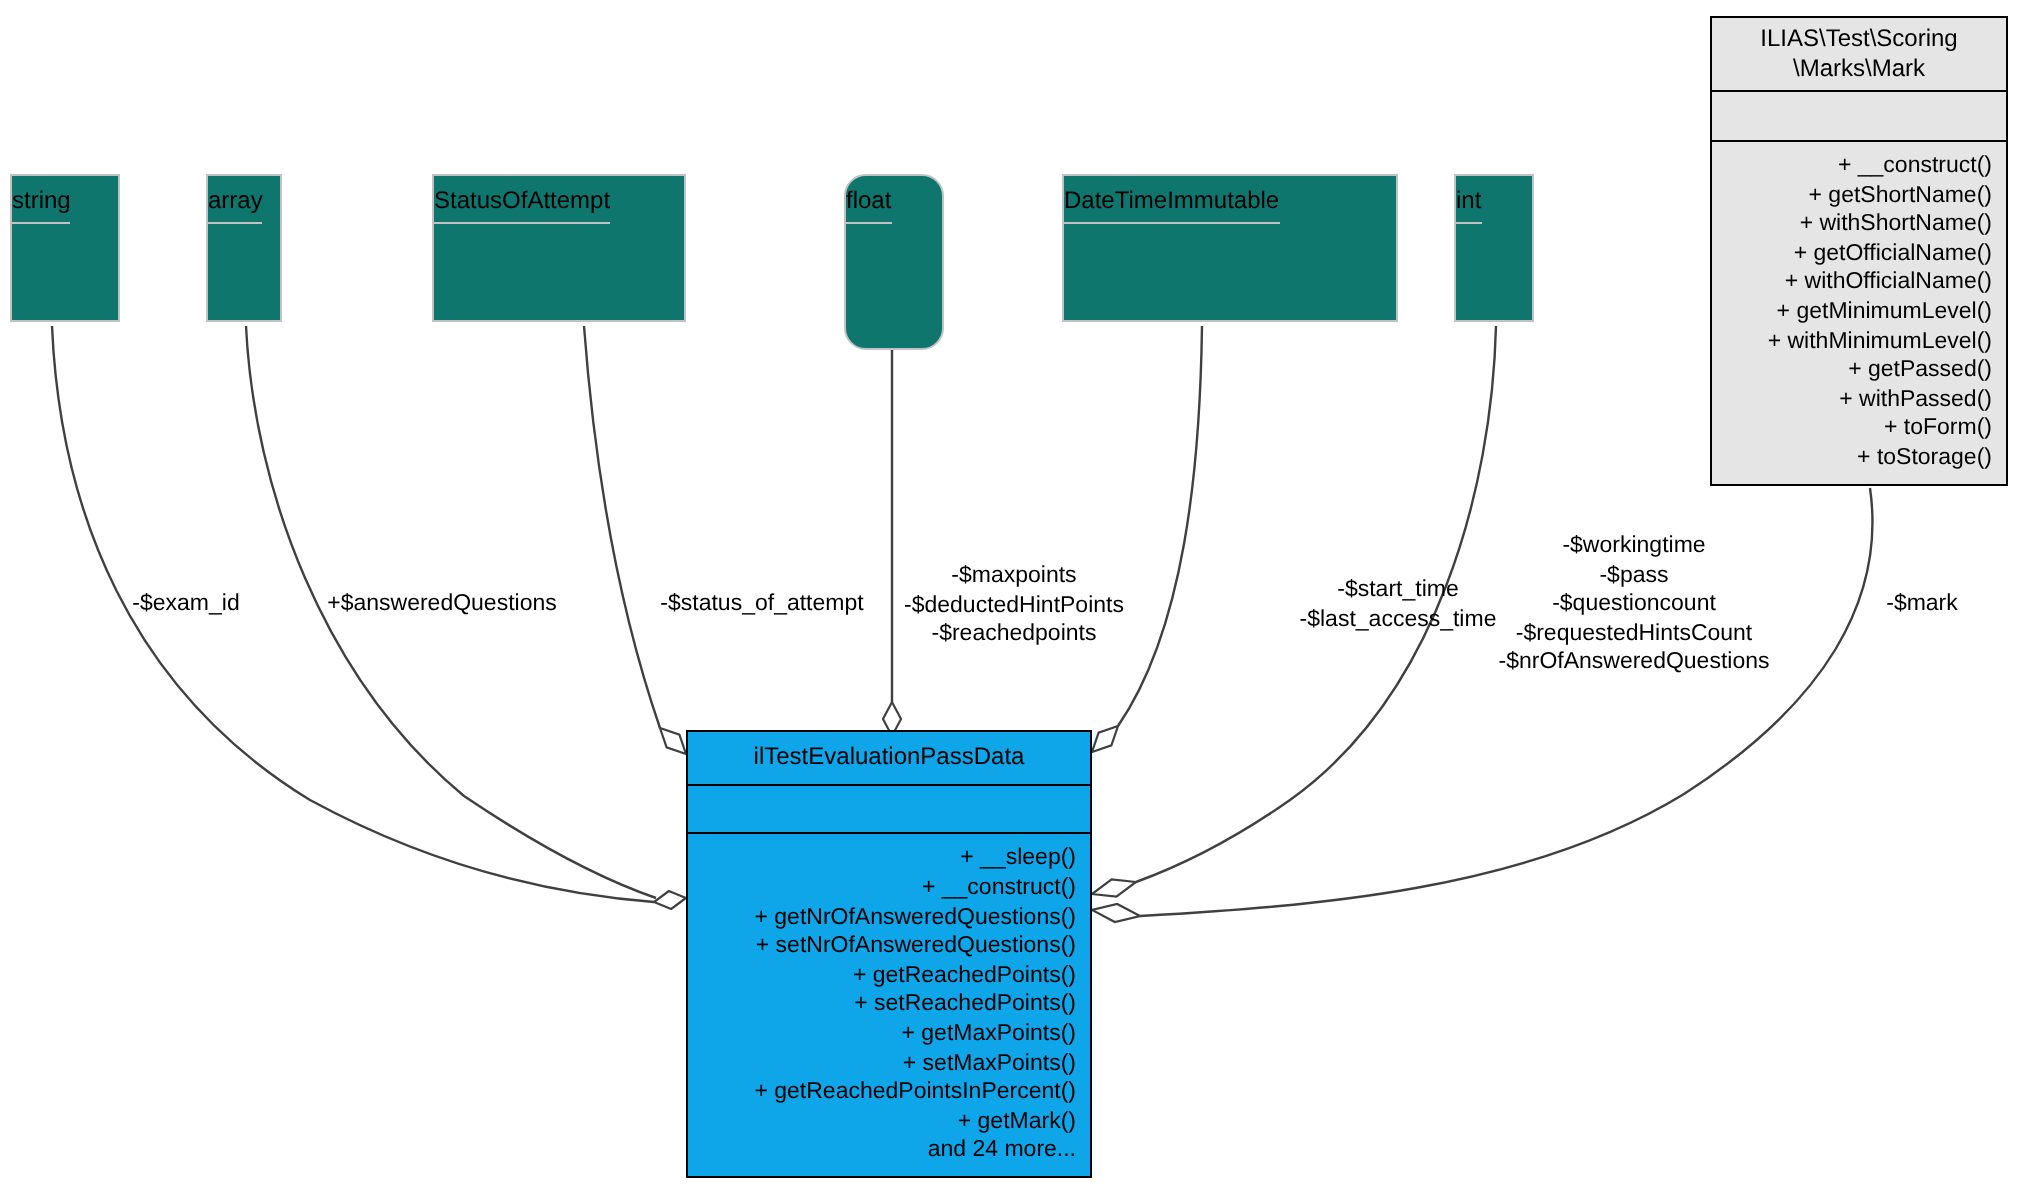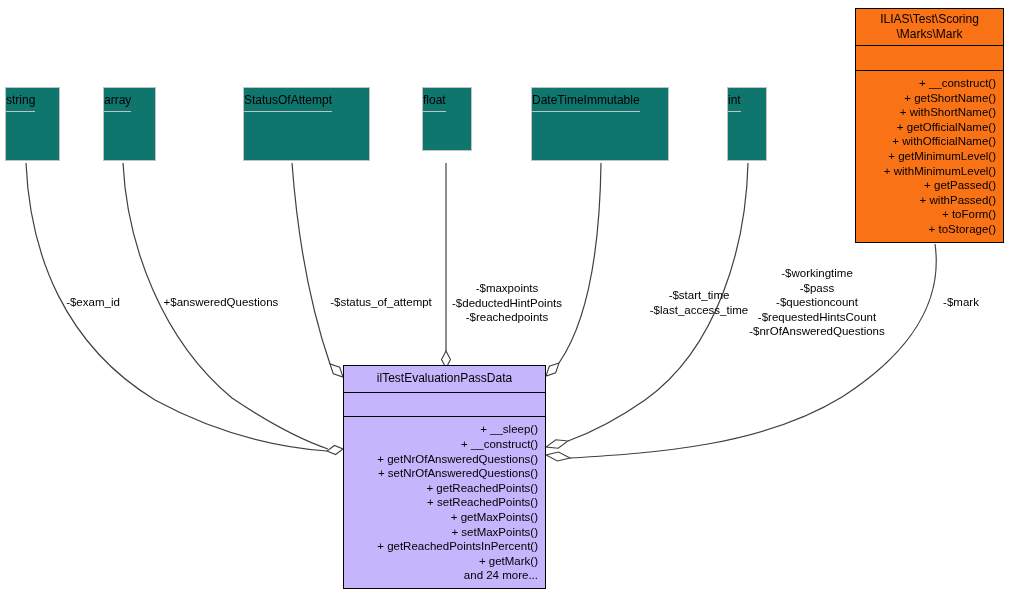--- a/index.html
+++ b/index.html
@@ -11,26 +11,26 @@
   svg.edges path{fill:none;stroke:#404040;stroke-width:1.2px;}
   svg.edges polygon{fill:#ffffff;stroke:#404040;stroke-width:1.1px;}
 
   
   .tbox{position:absolute;background:#0f766e;border:1px solid #c2c2c2;display:flex;flex-direction:row;box-sizing:border-box;}
   .tbox .t{height:23px;border-bottom:1px solid #c2c2c2;display:flex;align-items:center;justify-content:center;font-size:12px;}
   .tbox .c1{height:23px;border-bottom:1px solid #c2c2c2;}
   .tbox .c2{flex:1;}
 
   
-  .cls{position:absolute;background:#f97316;border:1px solid #000;display:flex;flex-direction:column;box-sizing:border-box;}
+  .cls{position:absolute;background:#e5e5e5;border:1px solid #000;display:flex;flex-direction:column;box-sizing:border-box;}
   .cls .title{border-bottom:1px solid #000;display:flex;align-items:center;justify-content:center;
     text-align:center;padding:3px 2px;font-size:12px;line-height:15px;white-space:pre-line;}
   .cls .attrs{height:24px;border-bottom:1px solid #000;}
   .cls .methods{flex:1;padding:5px 7px;line-height:14.6px;white-space:pre-line;text-align:right;}
-  .cls.main{background:#c4b5fd;}
+  .cls.main{background:#0ea5e9;}
   .cls.main .title{height:20px;padding:3px 2px;}
 
   
   .lbl{position:absolute;transform:translateX(-50%);text-align:center;line-height:14.5px;white-space:pre-line;}
 </style>
 </head>
 <body>
 
 <div class="canvas">
 
@@ -49,39 +49,39 @@
     <polygon points="568,441 555.8,439.7 546,447 558.2,448.3"></polygon>
     <polygon points="570,458 558.6,452 546,455 557.4,461"></polygon>
   </svg>
 
   <div class="tbox" style="left:5px;top:87px;width:55px;height:74px;">
     <div class="t">string</div>
     <div class="c1"></div>
     <div class="c2"></div>
   </div>
 
-  <div class="tbox" style="left:103px;top:87px;width:53px;height:74px;">
+  <div class="tbox" style="left:103px;top:87px;width:38px;height:74px;">
     <div class="t">array</div>
     <div class="c1"></div>
     <div class="c2"></div>
   </div>
 
-  <div class="tbox" style="left:243px;top:87px;width:127px;height:74px;">
+  <div class="tbox" style="left:216px;top:87px;width:127px;height:74px;">
     <div class="t">StatusOfAttempt</div>
     <div class="c1"></div>
     <div class="c2"></div>
   </div>
 
-  <div class="tbox" style="left:422px;top:87px;width:50px;height:64px;">
+  <div class="tbox" style="left:422px;top:87px;width:50px;height:88px;border-radius:11px;">
     <div class="t">float</div>
     <div class="c1"></div>
     <div class="c2"></div>
   </div>
 
-  <div class="tbox" style="left:531px;top:87px;width:138px;height:74px;">
+  <div class="tbox" style="left:531px;top:87px;width:168px;height:74px;">
     <div class="t">DateTimeImmutable</div>
     <div class="c1"></div>
     <div class="c2"></div>
   </div>
 
   <div class="tbox" style="left:727px;top:87px;width:40px;height:74px;">
     <div class="t">int</div>
     <div class="c1"></div>
     <div class="c2"></div>
   </div>

